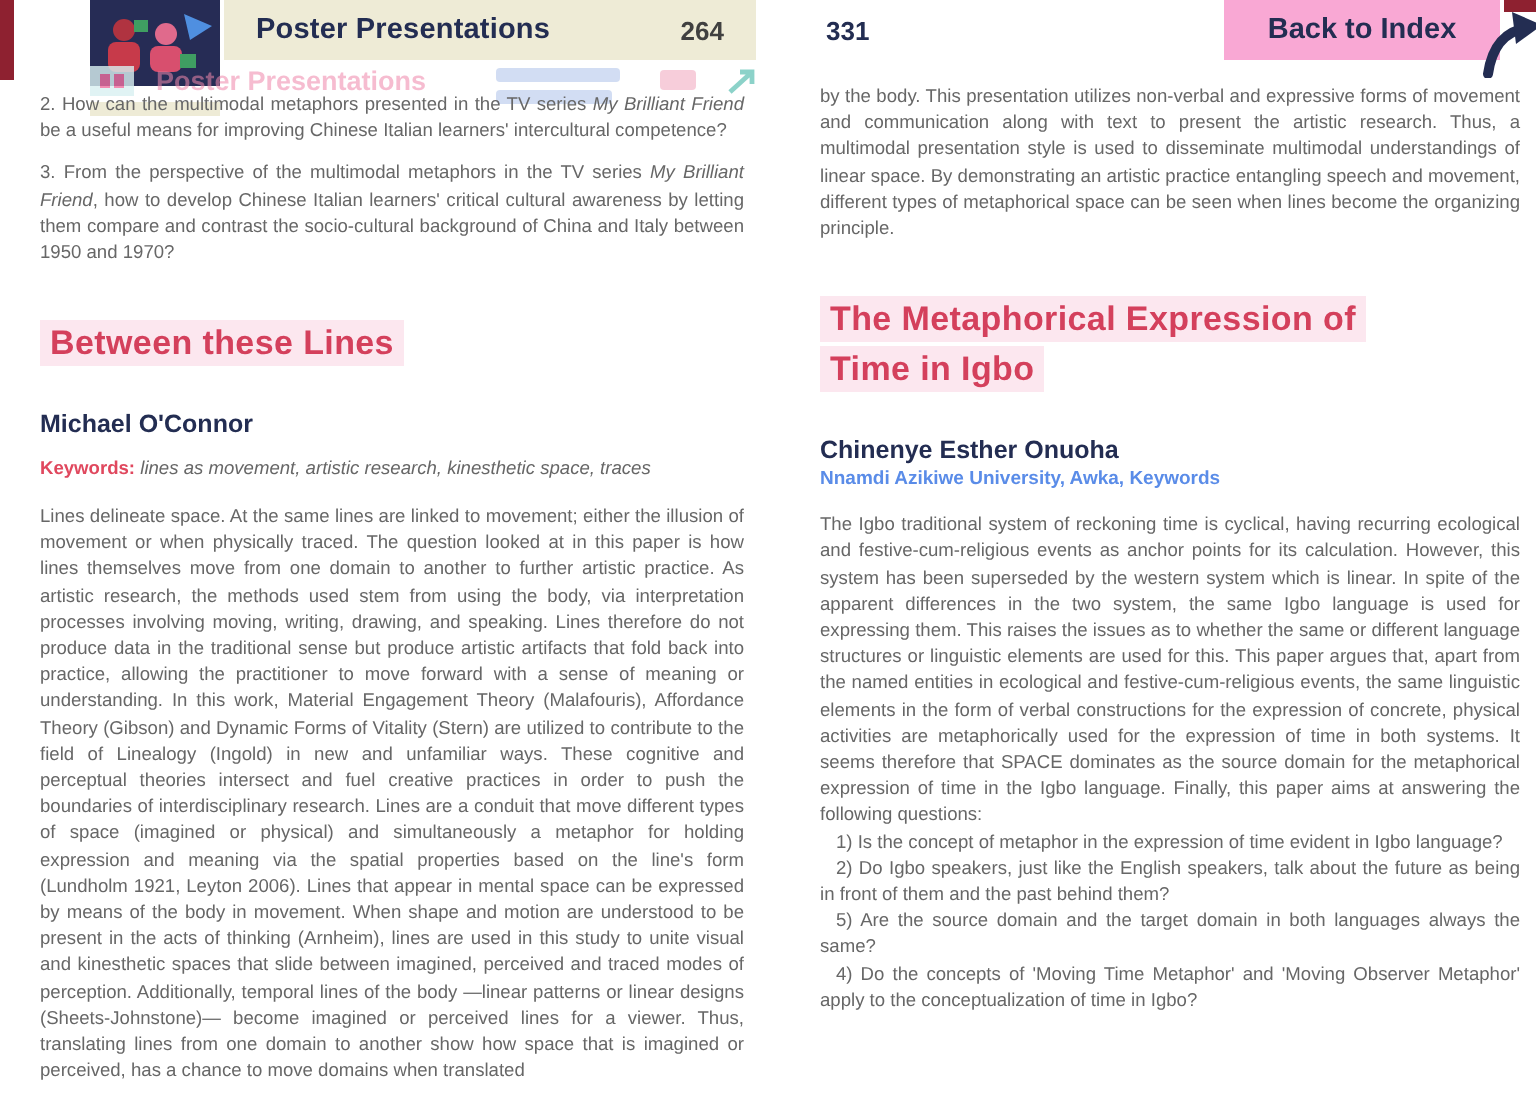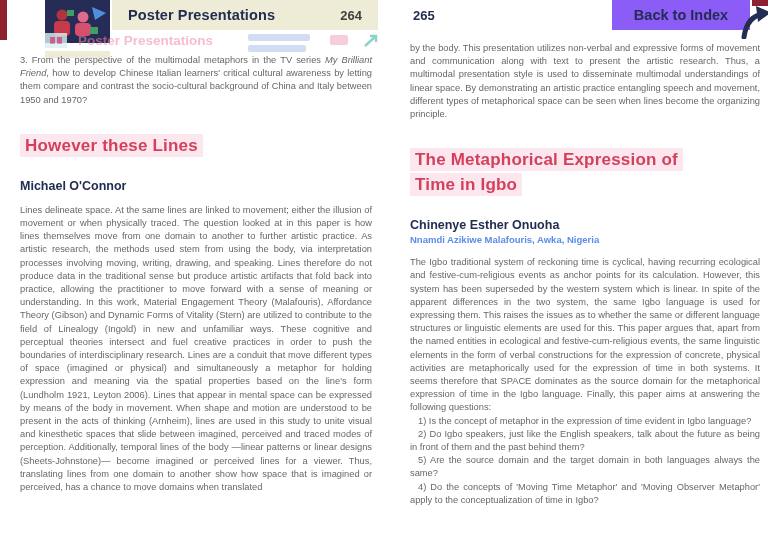--- a/index.html
+++ b/index.html
@@ -25,21 +25,21 @@
   }
   .tab-label { font-size:14.5px; font-weight:bold; color:#232d52; letter-spacing:.1px; }
   .page-num  { font-size:13px; font-weight:bold; color:#404040; }
   .page-num-right {
     position:absolute; left:413px; top:0; height:30px;
     display:flex; align-items:center;
     font-size:13px; font-weight:bold; color:#232d52;
   }
   .back-tab {
     position:absolute; left:612px; top:0; width:138px; height:30px;
-    background:#8b5cf6; display:flex; align-items:center; justify-content:center; cursor:pointer;
+    background:#f9a8d4; display:flex; align-items:center; justify-content:center; cursor:pointer;
   }
   .back-tab span { font-size:14.5px; font-weight:bold; color:#232d52; }
   .arrow-btn { position:absolute; right:-5px; top:5px; width:34px; height:34px; cursor:pointer; }
 
   
   .ghost-row { position:absolute; left:0; top:31px; width:768px; height:28px; pointer-events:none; }
   .ghost-logo { position:absolute; left:45px; top:2px; width:22px; height:15px; background:#d9f1f2; opacity:.8; display:flex; align-items:center; justify-content:center; gap:2px; }
   .ghost-logo i { display:block; width:5px; height:7px; background:#ef6fa0; }
   .ghost-label { position:absolute; left:78px; top:2px; font-size:13.5px; font-weight:bold; color:#ef87ab; opacity:.55; white-space:nowrap; }
   .ghost-cream { position:absolute; left:45px; top:20px; width:65px; height:7px; background:#eeebd6; }
@@ -91,21 +91,21 @@
       <rect x="45" y="27" width="8" height="7" fill="#3f9e62"></rect>
       <polygon points="47,7 61,13 50,20" fill="#4f8fe0"></polygon>
     </svg>
   </div>
 
   <div class="section-tab">
     <span class="tab-label">Poster Presentations</span>
     <span class="page-num">264</span>
   </div>
 
-  <span class="page-num-right">265</span>
+  <span class="page-num-right">331</span>
 
   <div class="back-tab">
     <span>Back to Index</span>
   </div>
 
   <div class="arrow-btn">
     <svg viewBox="0 0 34 34" xmlns="http://www.w3.org/2000/svg">
       <path d="M5 32 C7 18 14 10 25 9" fill="none" stroke="#232d52" stroke-width="5" stroke-linecap="round"></path>
       <polygon points="17,1 32,7.5 19,17" fill="#232d52"></polygon>
     </svg>
@@ -123,38 +123,40 @@
   <div class="ghost-bar2"></div>
   <div class="ghost-num"></div>
   <div class="ghost-arrow">
     <svg viewBox="0 0 18 18">
         <path d="M3 14 L14 4 M8 4 H14 V10" fill="none" stroke="#2fae9e" stroke-width="2.4"></path>
       </svg>
   </div>
 </div>
 
 <div class="col-left">
+  <p class="body-text"><span>2. How can the multimodal metaphors presented in the TV series </span><em>My Brilliant Friend</em><span> be a useful means for improving Chinese Italian learners' intercultural competence?</span></p>
 
   <p class="body-text q-space"><span>3. From the perspective of the multimodal metaphors in the TV series </span><em>My Brilliant Friend</em><span>, how to develop Chinese Italian learners' critical cultural awareness by letting them compare and contrast the socio-cultural background of China and Italy between 1950 and 1970?</span></p>
 
-  <h2 class="abs-title"><span class="hl">However these Lines</span></h2>
+  <h2 class="abs-title"><span class="hl">Between these Lines</span></h2>
 
   <div class="author">Michael O'Connor</div>
 
+  <p class="keywords"><span class="kw-label">Keywords:</span> <em>lines as movement, artistic research, kinesthetic space, traces</em></p>
 
   <p class="body-text abs-body">Lines delineate space. At the same lines are linked to movement; either the illusion of movement or when physically traced. The question looked at in this paper is how lines themselves move from one domain to another to further artistic practice. As artistic research, the methods used stem from using the body, via interpretation processes involving moving, writing, drawing, and speaking. Lines therefore do not produce data in the traditional sense but produce artistic artifacts that fold back into practice, allowing the practitioner to move forward with a sense of meaning or understanding. In this work, Material Engagement Theory (Malafouris), Affordance Theory (Gibson) and Dynamic Forms of Vitality (Stern) are utilized to contribute to the field of Linealogy (Ingold) in new and unfamiliar ways. These cognitive and perceptual theories intersect and fuel creative practices in order to push the boundaries of interdisciplinary research. Lines are a conduit that move different types of space (imagined or physical) and simultaneously a metaphor for holding expression and meaning via the spatial properties based on the line's form (Lundholm 1921, Leyton 2006). Lines that appear in mental space can be expressed by means of the body in movement. When shape and motion are understood to be present in the acts of thinking (Arnheim), lines are used in this study to unite visual and kinesthetic spaces that slide between imagined, perceived and traced modes of perception. Additionally, temporal lines of the body —linear patterns or linear designs (Sheets-Johnstone)— become imagined or perceived lines for a viewer. Thus, translating lines from one domain to another show how space that is imagined or perceived, has a chance to move domains when translated</p>
 </div>
 
 <div class="col-right">
   <p class="body-text">by the body. This presentation utilizes non-verbal and expressive forms of movement and communication along with text to present the artistic research. Thus, a multimodal presentation style is used to disseminate multimodal understandings of linear space. By demonstrating an artistic practice entangling speech and movement, different types of metaphorical space can be seen when lines become the organizing principle.</p>
 
   <h2 class="abs-title right-title"><span class="hl">The Metaphorical Expression of Time in Igbo</span></h2>
 
   <div class="author">Chinenye Esther Onuoha</div>
-  <div class="affiliation">Nnamdi Azikiwe Malafouris, Awka, Nigeria</div>
+  <div class="affiliation">Nnamdi Azikiwe University, Awka, Keywords</div>
 
 
   <p class="body-text abs-body">The Igbo traditional system of reckoning time is cyclical, having recurring ecological and festive-cum-religious events as anchor points for its calculation. However, this system has been superseded by the western system which is linear. In spite of the apparent differences in the two system, the same Igbo language is used for expressing them. This raises the issues as to whether the same or different language structures or linguistic elements are used for this. This paper argues that, apart from the named entities in ecological and festive-cum-religious events, the same linguistic elements in the form of verbal constructions for the expression of concrete, physical activities are metaphorically used for the expression of time in both systems. It seems therefore that SPACE dominates as the source domain for the metaphorical expression of time in the Igbo language. Finally, this paper aims at answering the following questions:</p>
 
   <p class="body-text question">1) Is the concept of metaphor in the expression of time evident in Igbo language?</p>
   <p class="body-text question">2) Do Igbo speakers, just like the English speakers, talk about the future as being in front of them and the past behind them?</p>
   <p class="body-text question">5) Are the source domain and the target domain in both languages always the same?</p>
   <p class="body-text question">4) Do the concepts of 'Moving Time Metaphor' and 'Moving Observer Metaphor' apply to the conceptualization of time in Igbo?</p>
 </div>
 

